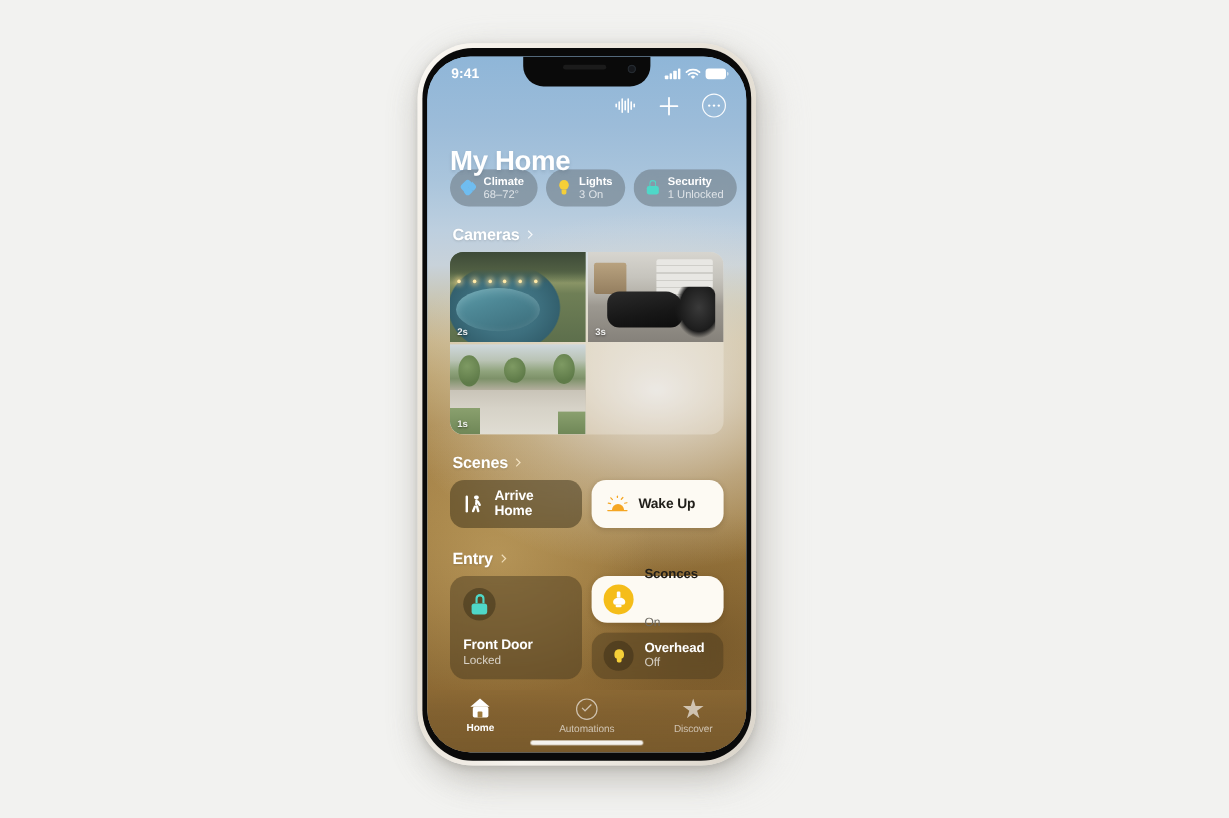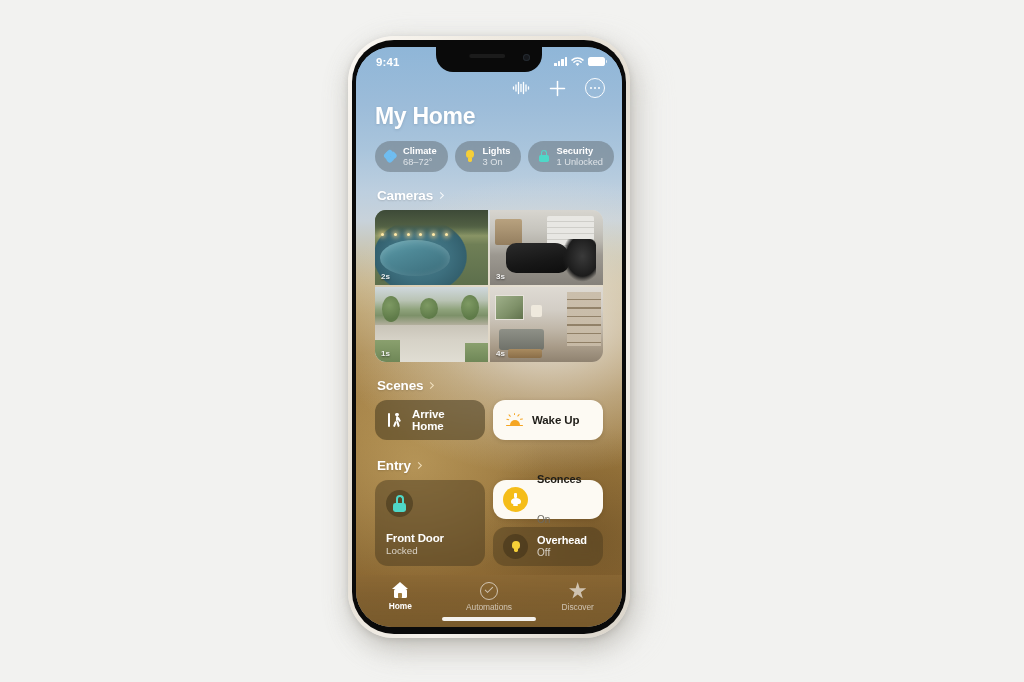--- a/index.html
+++ b/index.html
@@ -175,21 +175,21 @@
     display: flex; align-items: center; justify-content: center;
   }
   .more-btn .dots { display:flex; gap:1.6px; }
   .more-btn .dots b { width:2.1px;height:2.1px;border-radius:50%;background:#fff; display:block; }
 
   .home-title {
     color: #fff;
     font-size: 23px;
     font-weight: bold;
     letter-spacing: -.3px;
-    margin: 0 0 0 5px;
+    margin: 18px 0 0 5px;
     text-shadow: 0 1px 3px rgba(60,80,100,.2);
   }
 
   
   .content {
     position: absolute;
     top: 94px; left: 0; right: 0; bottom: 0;
     z-index: 20;
     overflow: hidden;
   }
@@ -717,28 +717,20 @@
           <div class="cam-tile cam-drive">
             <div class="tree" style="left:6%"></div>
             <div class="tree" style="left:40%;top:14%;height:28%"></div>
             <div class="tree" style="right:8%;top:10%"></div>
             <div class="road"></div>
             <div class="grass"></div>
             <div class="grass2"></div>
             <div class="cam-badge">1s</div>
           </div>
 
-          <div class="cam-tile cam-living">
-            <div class="art"></div>
-            <div class="shelves"></div>
-            <div class="lamp"></div>
-            <div class="sofa"></div>
-            <div class="table"></div>
-            <div class="cam-badge">4s</div>
-          </div>
         </div>
 
         <div class="sec-hdr dark">
           <span>Scenes</span>
           <i class="chev"></i>
         </div>
 
         <div class="scenes-row">
           <div class="scene-card off">
             <div class="walk">

